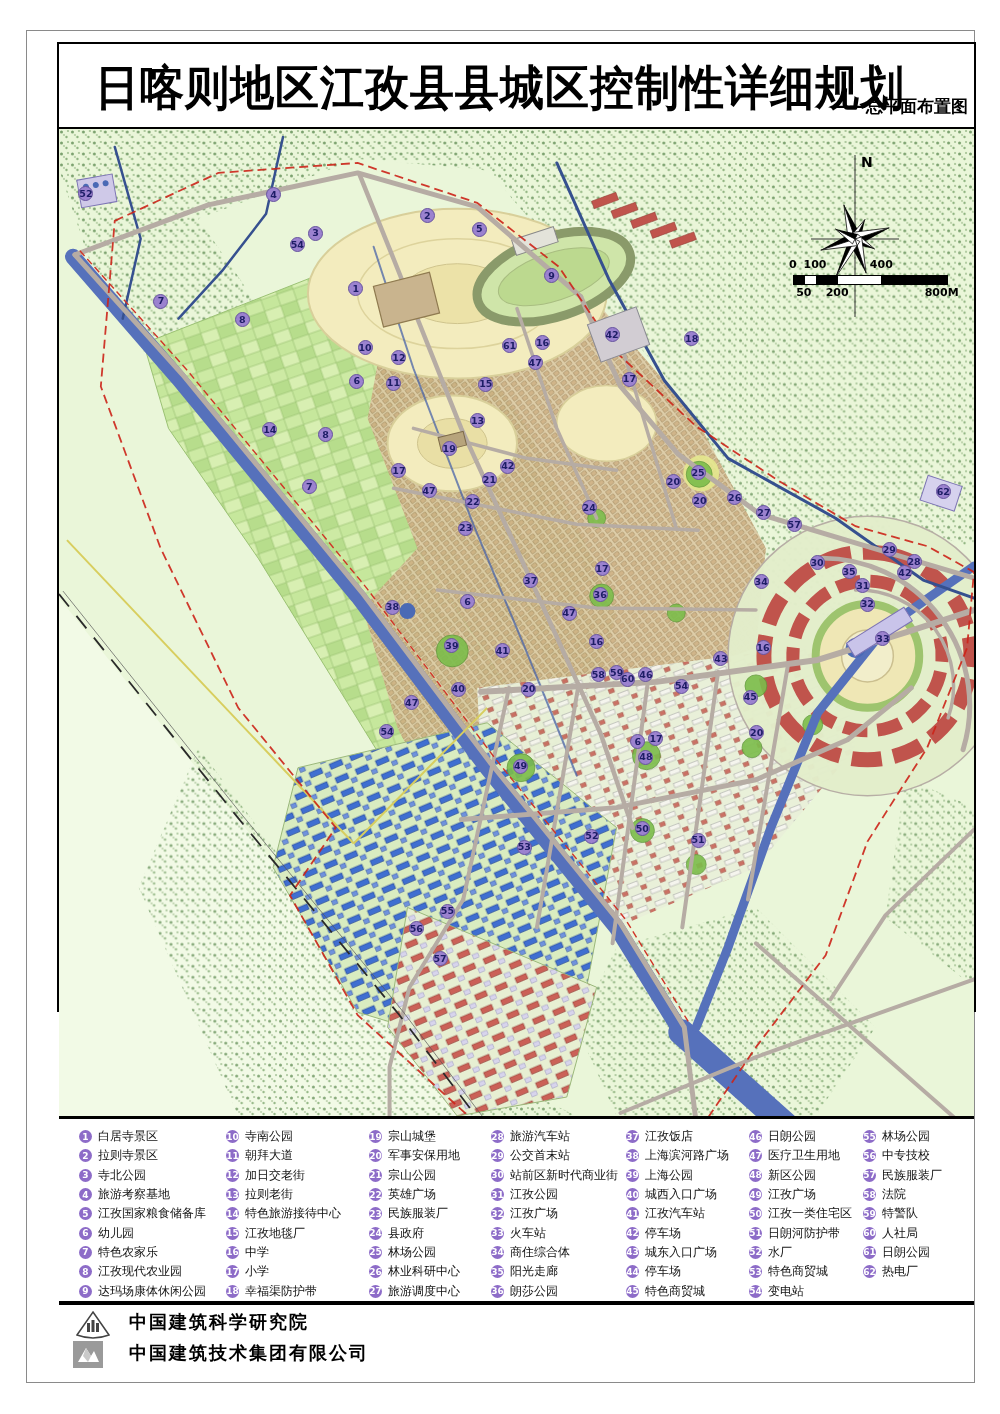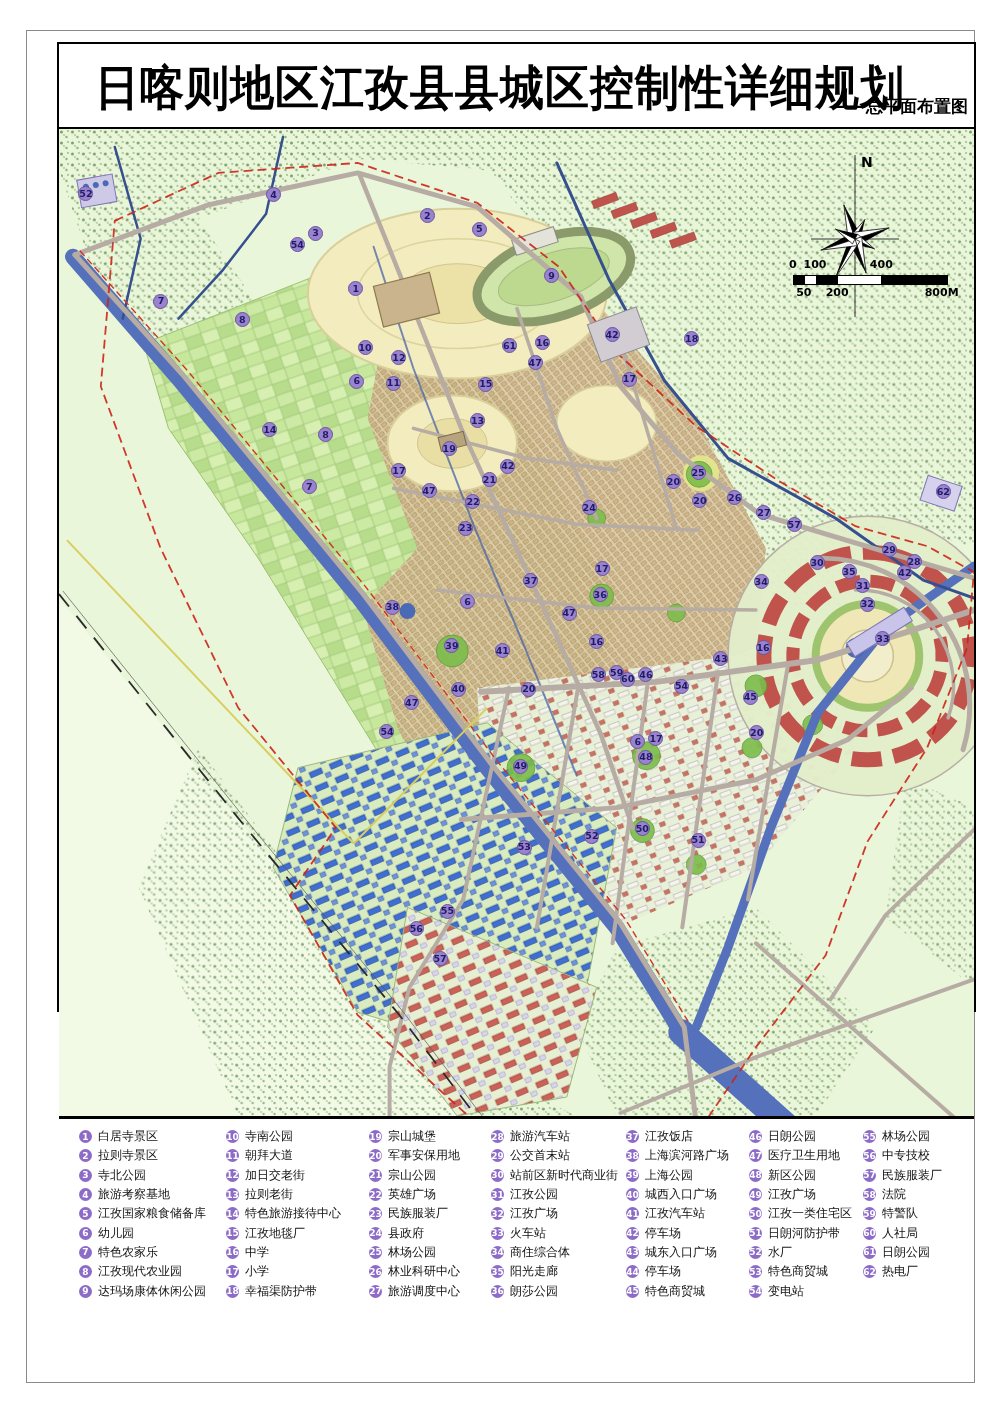--- a/index.html
+++ b/index.html
@@ -609,13 +609,28 @@
           <span class="legend-num">61</span>
           <span class="legend-label">日朗公园</span>
         </div>
         <div class="legend-item">
           <span class="legend-num">62</span>
           <span class="legend-label">热电厂</span>
         </div>
       </div>
     </div>
 
+  <div class="footer-band">
+    <svg class="org-logo" style="top:5px;" width="40" height="30" viewBox="0 0 40 30">
+      <path d="M20,2 L36,25 Q20,31 4,25 Z" fill="#fff" stroke="#444" stroke-width="1.5"></path>
+      <rect x="14" y="13" width="3" height="9" fill="#444"></rect>
+      <rect x="18.5" y="10" width="3" height="12" fill="#444"></rect>
+      <rect x="23" y="13" width="3" height="9" fill="#444"></rect>
+    </svg>
+    <svg class="org-logo" style="top:36px;" width="30" height="27" viewBox="0 0 30 27">
+      <rect x="0" y="0" width="30" height="27" fill="#9a9a9a"></rect>
+      <path d="M5,21 L13,7 L18,15 L21,10 L26,21 Z" fill="#fff"></path>
+      <path d="M13,7 L18,15 L15,21 L10,15 Z" fill="#c9c9c9"></path>
+    </svg>
+    <div class="org-name" style="top:5px;">中国建筑科学研究院</div>
+    <div class="org-name" style="top:36px;">中国建筑技术集团有限公司</div>
+  </div>
 </div>
 
 </body></html>

